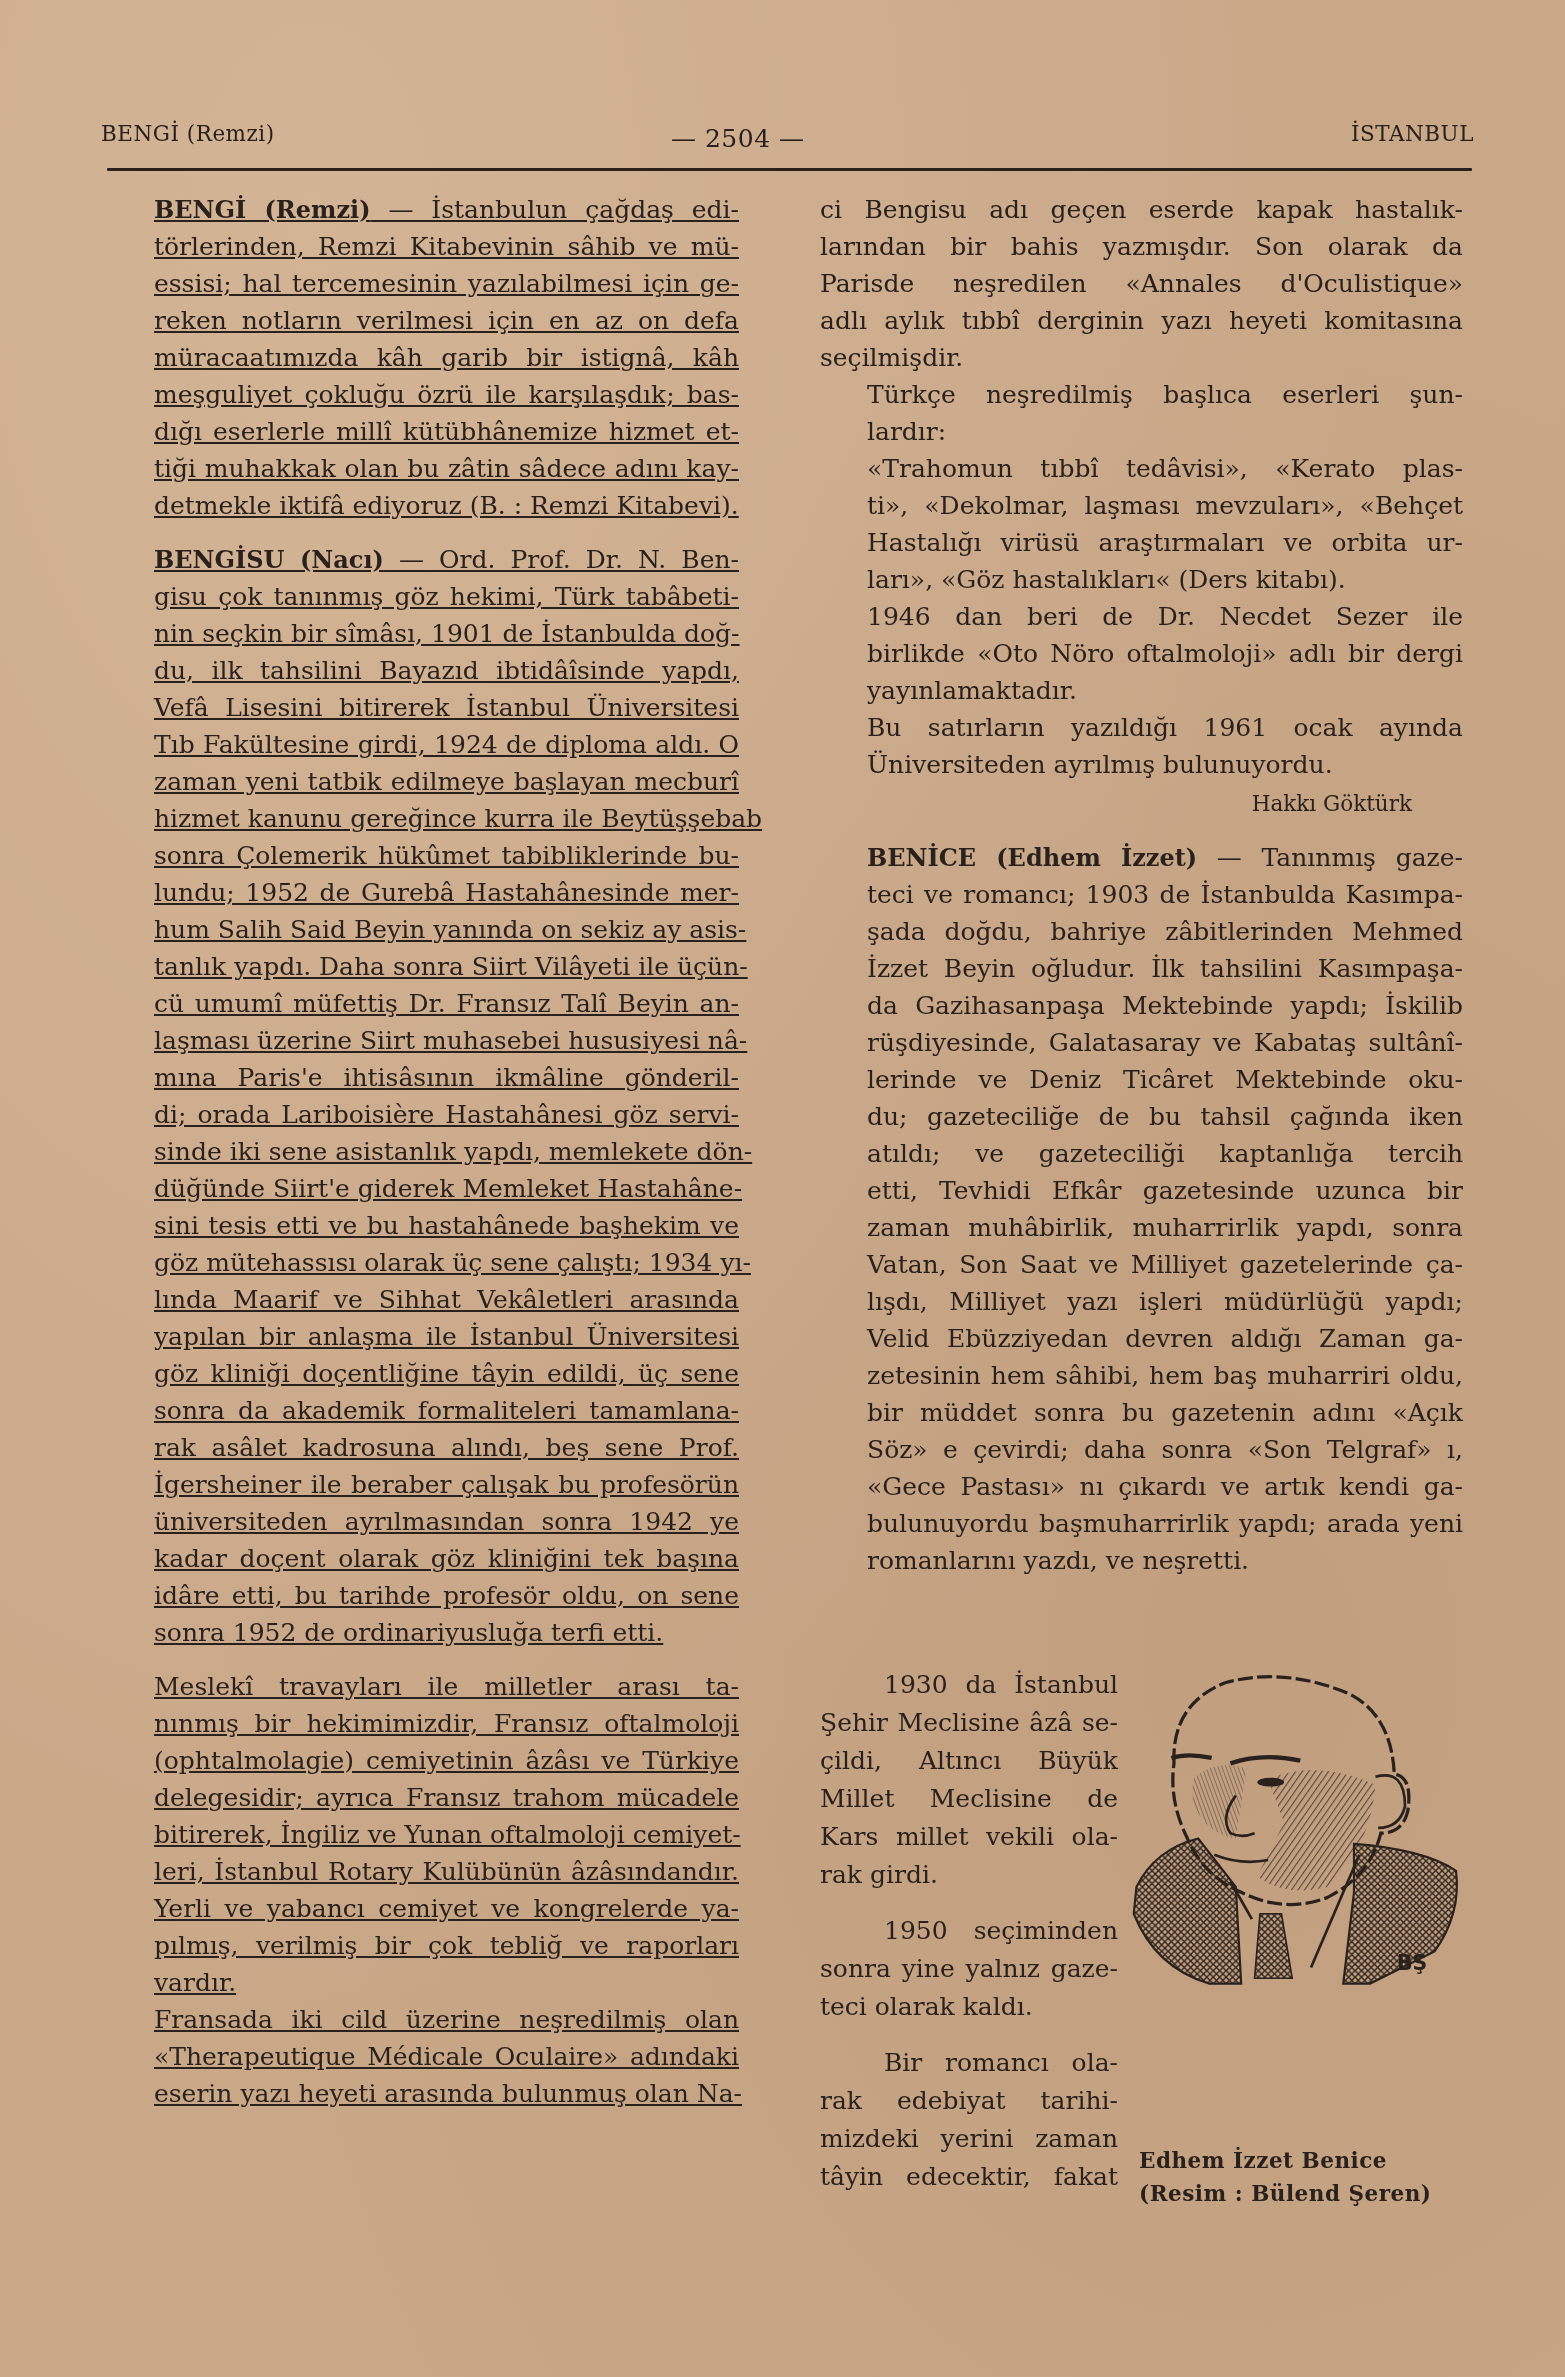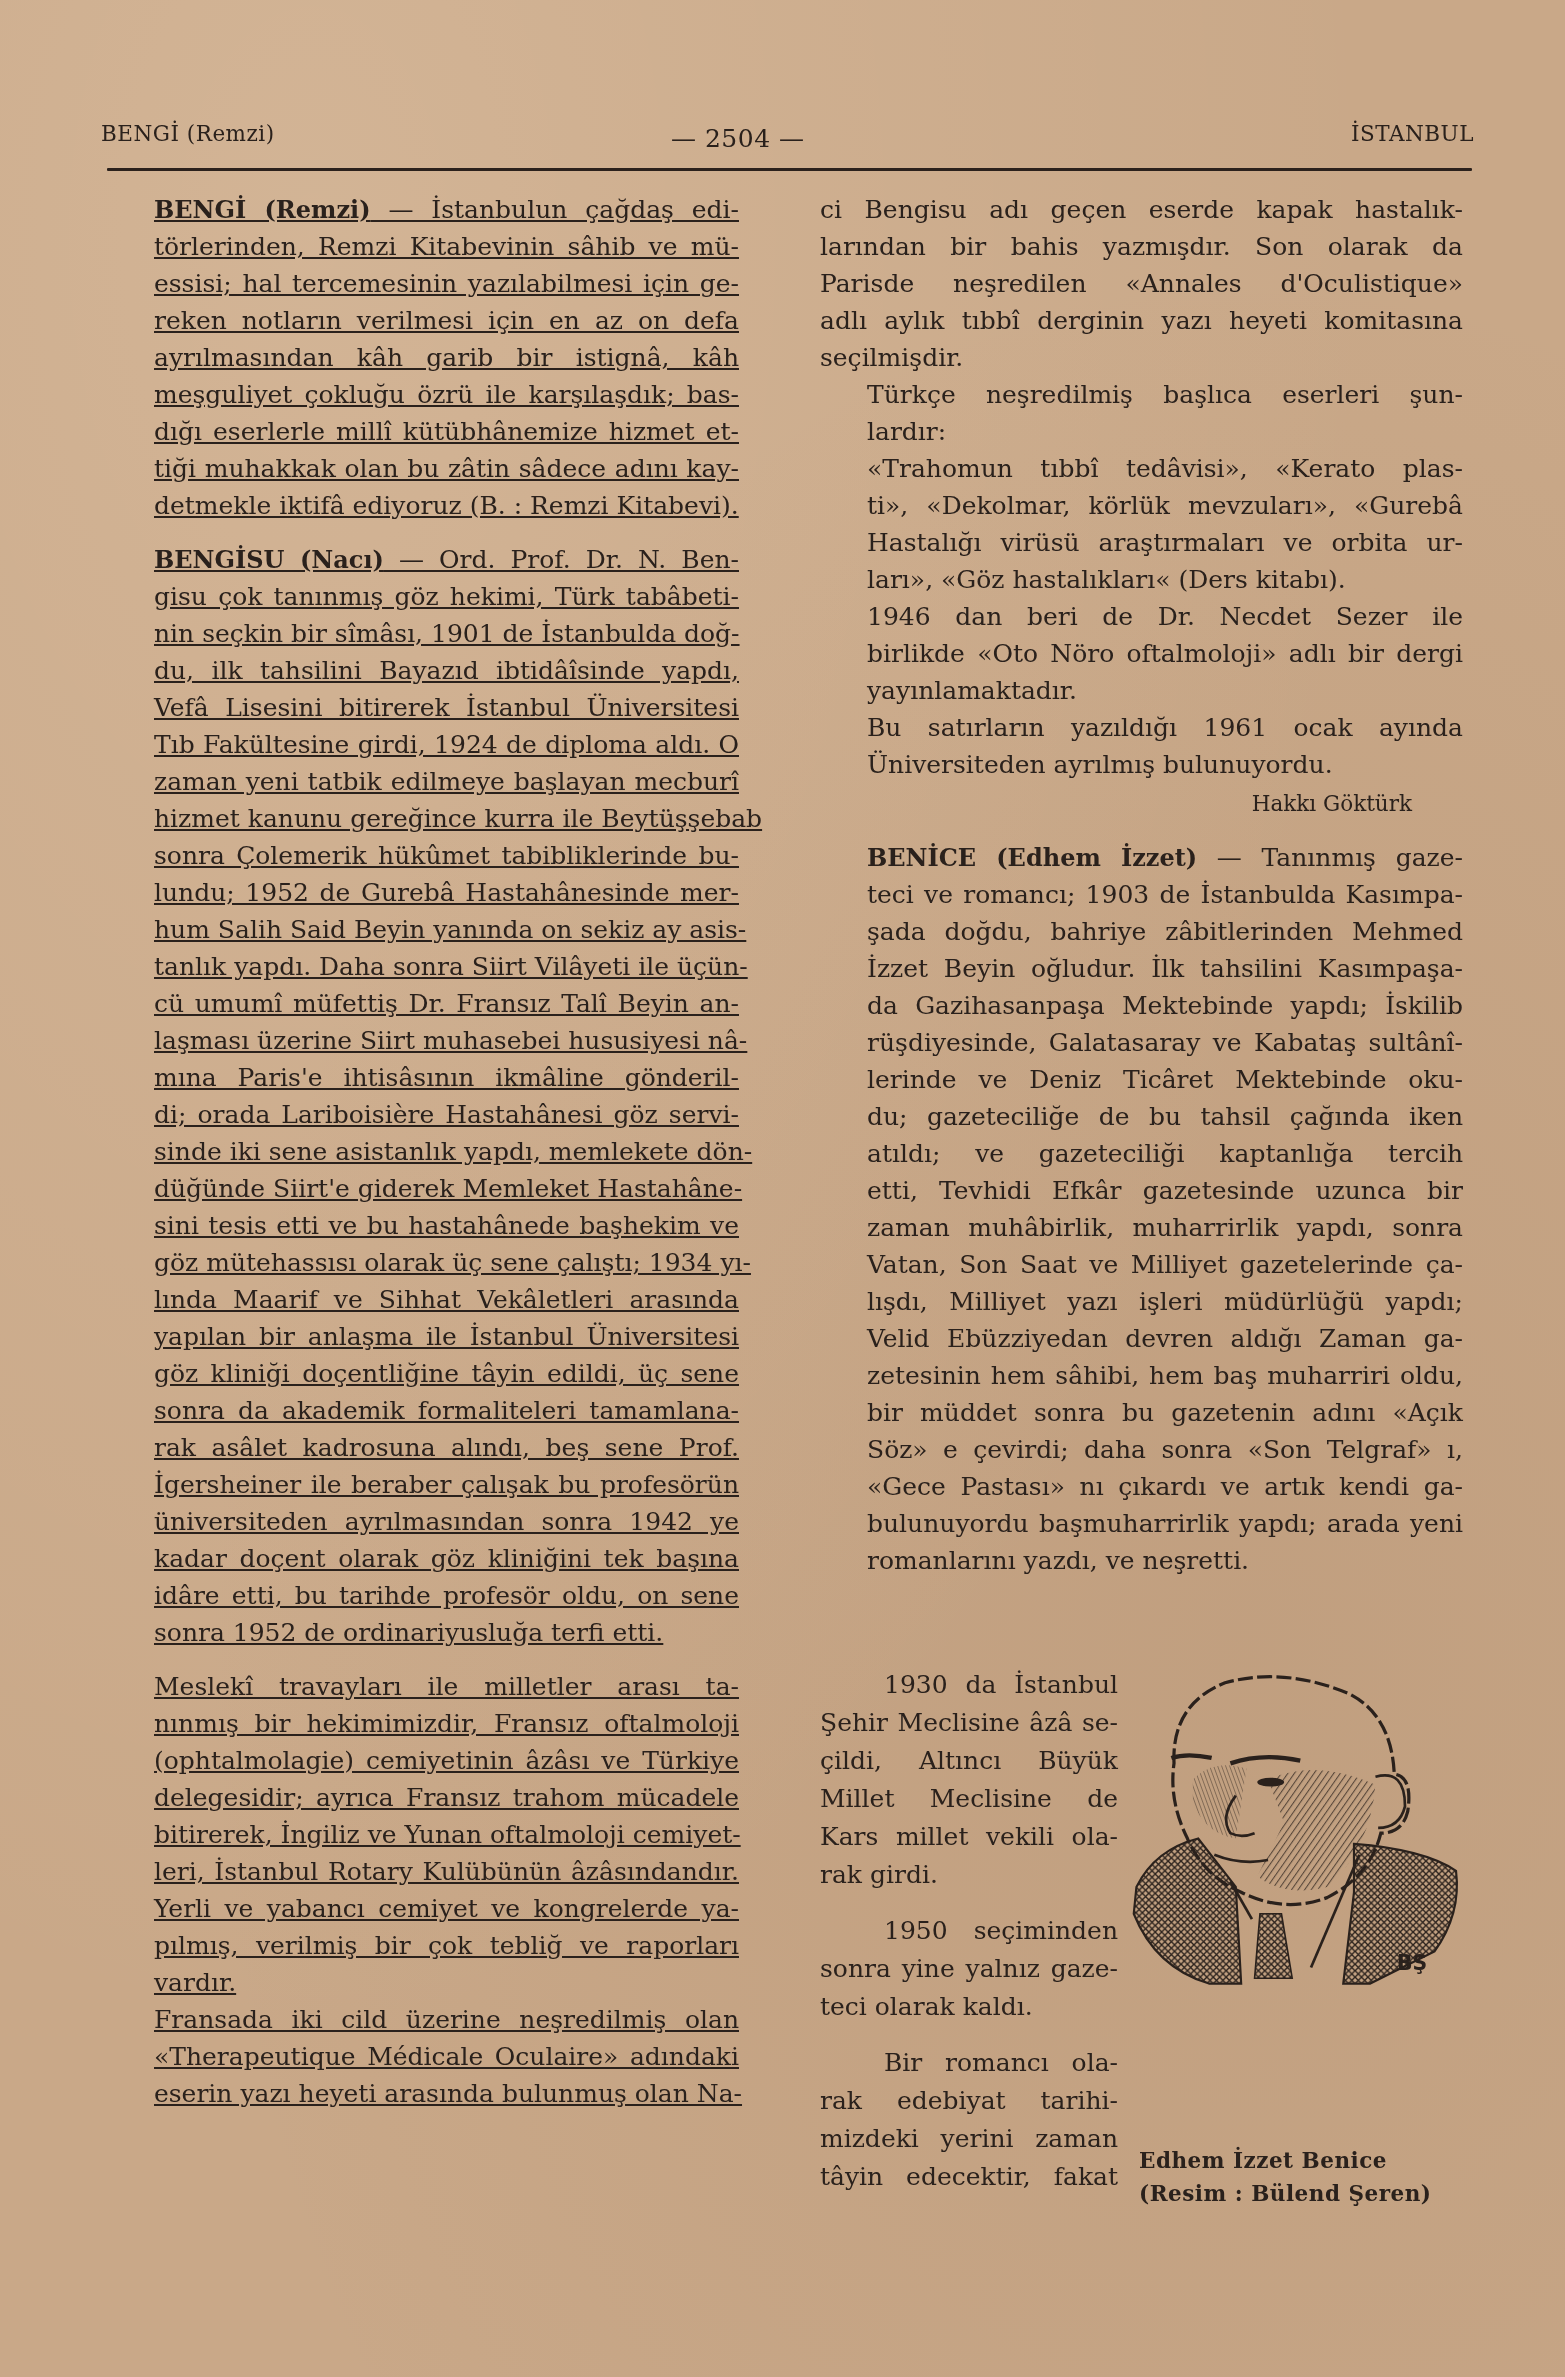--- a/index.html
+++ b/index.html
@@ -56,21 +56,21 @@
   <span class="right">İSTANBUL</span>
 </div>
 <div class="rule"></div>
 
 <div class="col left">
   <p>
     <span class="line"><b class="hw">BENGİ (Remzi)</b><span> — İstanbulun çağdaş edi-</span></span>
     <span class="line">törlerinden, Remzi Kitabevinin sâhib ve mü-</span>
     <span class="line">essisi; hal tercemesinin yazılabilmesi için ge-</span>
     <span class="line">reken notların verilmesi için en az on defa</span>
-    <span class="line">ayrılmasından kâh garib bir istignâ, kâh</span>
+    <span class="line">müracaatımızda kâh garib bir istignâ, kâh</span>
     <span class="line">meşguliyet çokluğu özrü ile karşılaşdık; bas-</span>
     <span class="line">dığı eserlerle millî kütübhânemize hizmet et-</span>
     <span class="line">tiği muhakkak olan bu zâtin sâdece adını kay-</span>
     <span class="line last">detmekle iktifâ ediyoruz (B. : Remzi Kitabevi).</span>
   </p>
 
   <p class="gap">
     <span class="line"><b class="hw">BENGİSU (Nacı)</b><span> — Ord. Prof. Dr. N. Ben-</span></span>
     <span class="line">gisu çok tanınmış göz hekimi, Türk tabâbeti-</span>
     <span class="line">nin seçkin bir sîmâsı, 1901 de İstanbulda doğ-</span>
@@ -129,21 +129,21 @@
     <span class="line">Parisde neşredilen «Annales d'Oculistique»</span>
     <span class="line">adlı aylık tıbbî derginin yazı heyeti komitasına</span>
     <span class="line last">seçilmişdir.</span>
   </p>
   <p>
     <span class="line">Türkçe neşredilmiş başlıca eserleri şun-</span>
     <span class="line last">lardır:</span>
   </p>
   <p>
     <span class="line">«Trahomun tıbbî tedâvisi», «Kerato plas-</span>
-    <span class="line">ti», «Dekolmar, körlük mevzuları», «Gurebâ</span>
+    <span class="line">ti», «Dekolmar, laşması mevzuları», «Behçet</span>
     <span class="line">Hastalığı virüsü araştırmaları ve orbita ur-</span>
     <span class="line last">ları», «Göz hastalıkları« (Ders kitabı).</span>
   </p>
   <p>
     <span class="line">1946 dan beri de Dr. Necdet Sezer ile</span>
     <span class="line">birlikde «Oto Nöro oftalmoloji» adlı bir dergi</span>
     <span class="line last">yayınlamaktadır.</span>
   </p>
   <p>
     <span class="line">Bu satırların yazıldığı 1961 ocak ayında</span>

